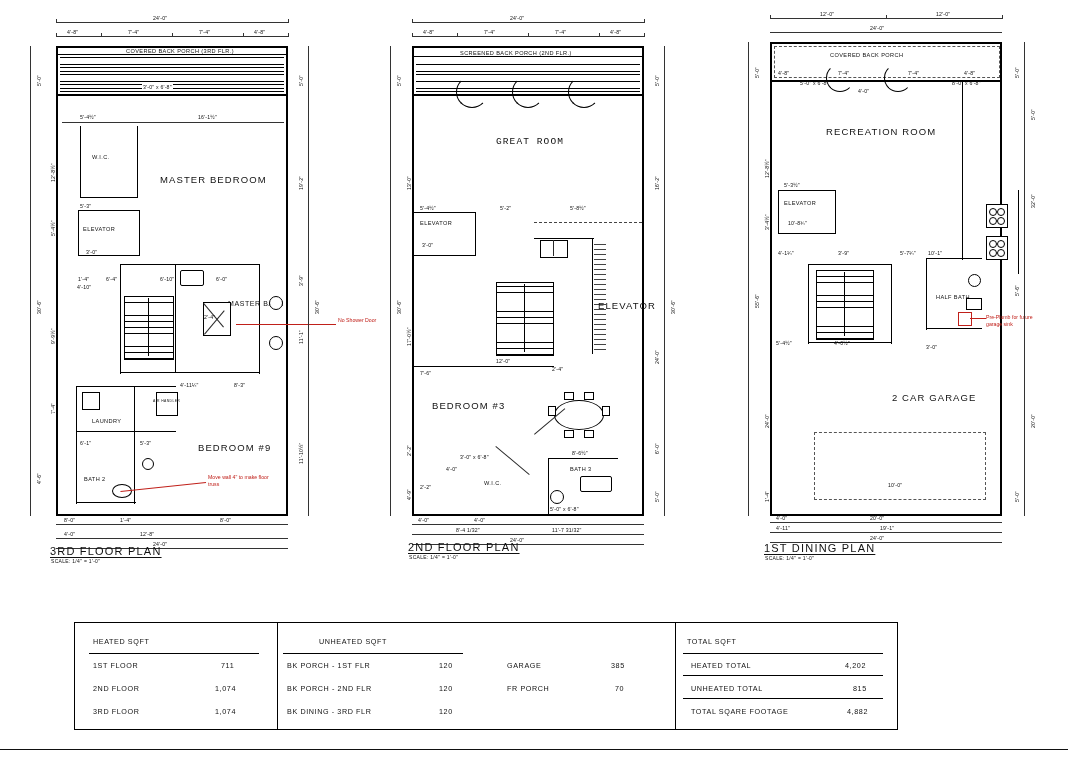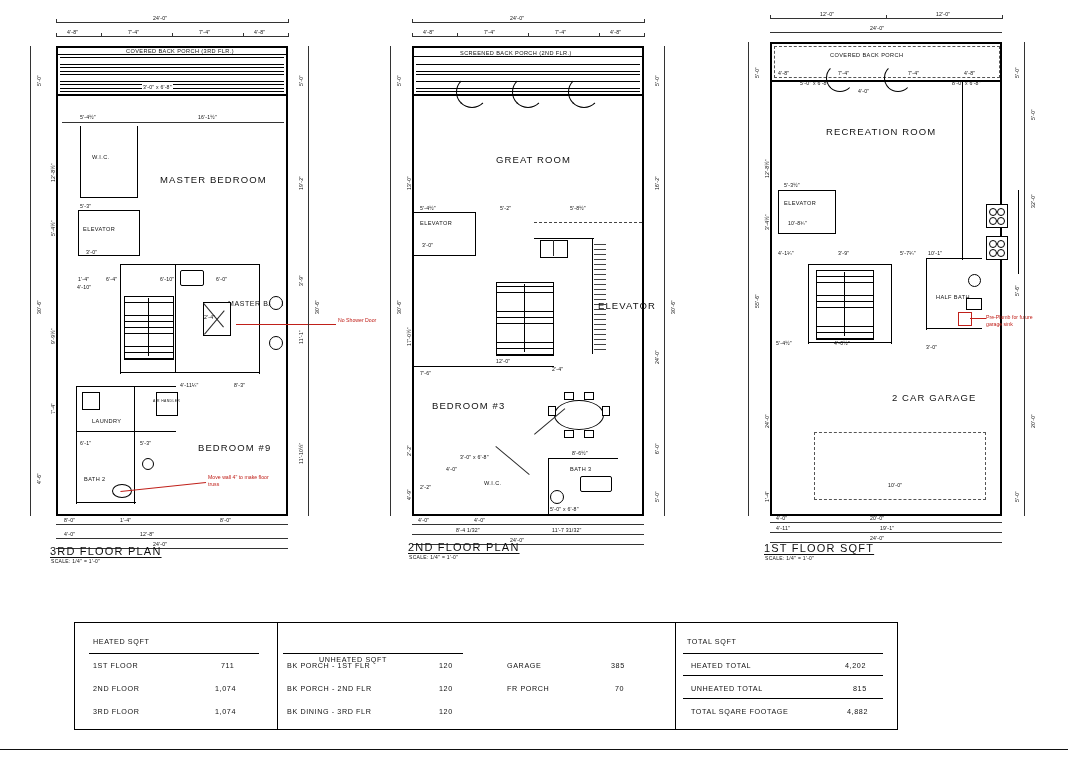--- a/index.html
+++ b/index.html
@@ -190,21 +190,21 @@
     <div class="wall" style="left:28px;top:500px;width:232px;height:2px;"></div>
 
     <div class="hatch-h" style="left:32px;top:44px;width:224px;height:34px;"></div>
     <div class="wall" style="left:30px;top:42px;width:228px;height:1.2px;"></div>
     <div class="wall" style="left:30px;top:80px;width:228px;height:1.6px;"></div>
     <div class="room xs" style="left:74px;top:36px;background:#fff;padding:0 2px;">SCREENED BACK PORCH (2ND FLR.)</div>
     <div class="arc" style="left:72px;top:62px;width:30px;height:30px;"></div>
     <div class="arc" style="left:128px;top:62px;width:30px;height:30px;"></div>
     <div class="arc" style="left:184px;top:62px;width:30px;height:30px;"></div>
 
-    <div class="room" style="left:112px;top:140px;">GREAT ROOM</div>
+    <div class="room" style="left:112px;top:122px;font-family:Liberation Mono, monospace;">GREAT ROOM</div>
 
     <div class="wall" style="left:30px;top:198px;width:62px;height:1.4px;"></div>
     <div class="wall" style="left:91px;top:198px;width:1.4px;height:44px;"></div>
     <div class="wall" style="left:30px;top:241px;width:62px;height:1.4px;"></div>
     <div class="room xs" style="left:36px;top:206px;">ELEVATOR</div>
     <div class="dim-txt" style="left:36px;top:191px;">5'-4½"</div>
     <div class="dim-txt" style="left:38px;top:228px;">3'-0"</div>
     <div class="dim-txt" style="left:116px;top:191px;">5'-2"</div>
     <div class="dim-txt" style="left:186px;top:191px;">5'-8½"</div>
 
@@ -376,38 +376,38 @@
 
     <div class="dimline" style="left:30px;top:514px;width:232px;"></div>
     <div class="dim-txt" style="left:36px;top:507px;">4'-0"</div>
     <div class="dim-txt" style="left:130px;top:507px;">20'-0"</div>
     <div class="dimline" style="left:30px;top:524px;width:232px;"></div>
     <div class="dim-txt" style="left:36px;top:517px;">4'-11"</div>
     <div class="dim-txt" style="left:140px;top:517px;">19'-1"</div>
     <div class="dimline" style="left:30px;top:534px;width:232px;"></div>
     <div class="dim-txt" style="left:130px;top:527px;">24'-0"</div>
 
-    <div class="title" style="left:24px;top:534px;"><u>1ST FLOOR SQFT</u></div>
+    <div class="title" style="left:24px;top:534px;"><u>1ST DINING PLAN</u></div>
     <div class="scale" style="left:25px;top:547px;">SCALE: 1/4" = 1'-0"</div>
   </div>
 
   <div class="sumbox" style="left:74px;top:622px;width:822px;height:106px;">
     <div class="vr" style="left:202px;top:0;height:106px;"></div>
     <div class="vr" style="left:600px;top:0;height:106px;"></div>
 
     <div class="cell sumhdr" style="left:18px;top:14px;">HEATED SQFT</div>
     <div class="hr" style="left:14px;top:30px;width:170px;"></div>
     <div class="cell" style="left:18px;top:38px;">1ST FLOOR</div>
     <div class="cell" style="left:146px;top:38px;">711</div>
     <div class="cell" style="left:18px;top:61px;">2ND FLOOR</div>
     <div class="cell" style="left:140px;top:61px;">1,074</div>
     <div class="cell" style="left:18px;top:84px;">3RD FLOOR</div>
     <div class="cell" style="left:140px;top:84px;">1,074</div>
 
-    <div class="cell sumhdr" style="left:212px;top:32px;padding-left:32px;">UNHEATED SQFT</div>
+    <div class="cell sumhdr" style="left:212px;top:14px;padding-left:32px;">UNHEATED SQFT</div>
     <div class="hr" style="left:208px;top:30px;width:180px;"></div>
     <div class="cell" style="left:212px;top:38px;">BK PORCH - 1ST FLR</div>
     <div class="cell" style="left:364px;top:38px;">120</div>
     <div class="cell" style="left:212px;top:61px;">BK PORCH - 2ND FLR</div>
     <div class="cell" style="left:364px;top:61px;">120</div>
     <div class="cell" style="left:212px;top:84px;">BK DINING - 3RD FLR</div>
     <div class="cell" style="left:364px;top:84px;">120</div>
     <div class="cell" style="left:432px;top:38px;">GARAGE</div>
     <div class="cell" style="left:536px;top:38px;">385</div>
     <div class="cell" style="left:432px;top:61px;">FR PORCH</div>

